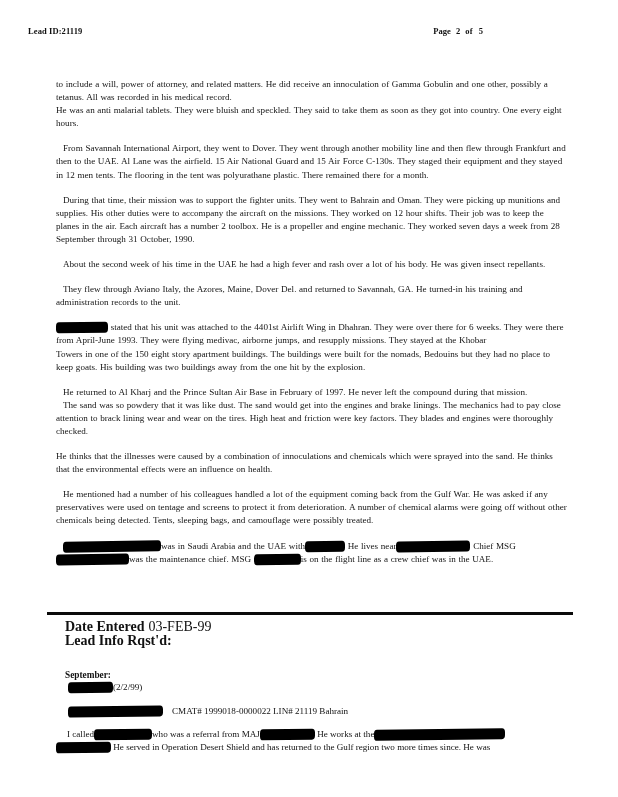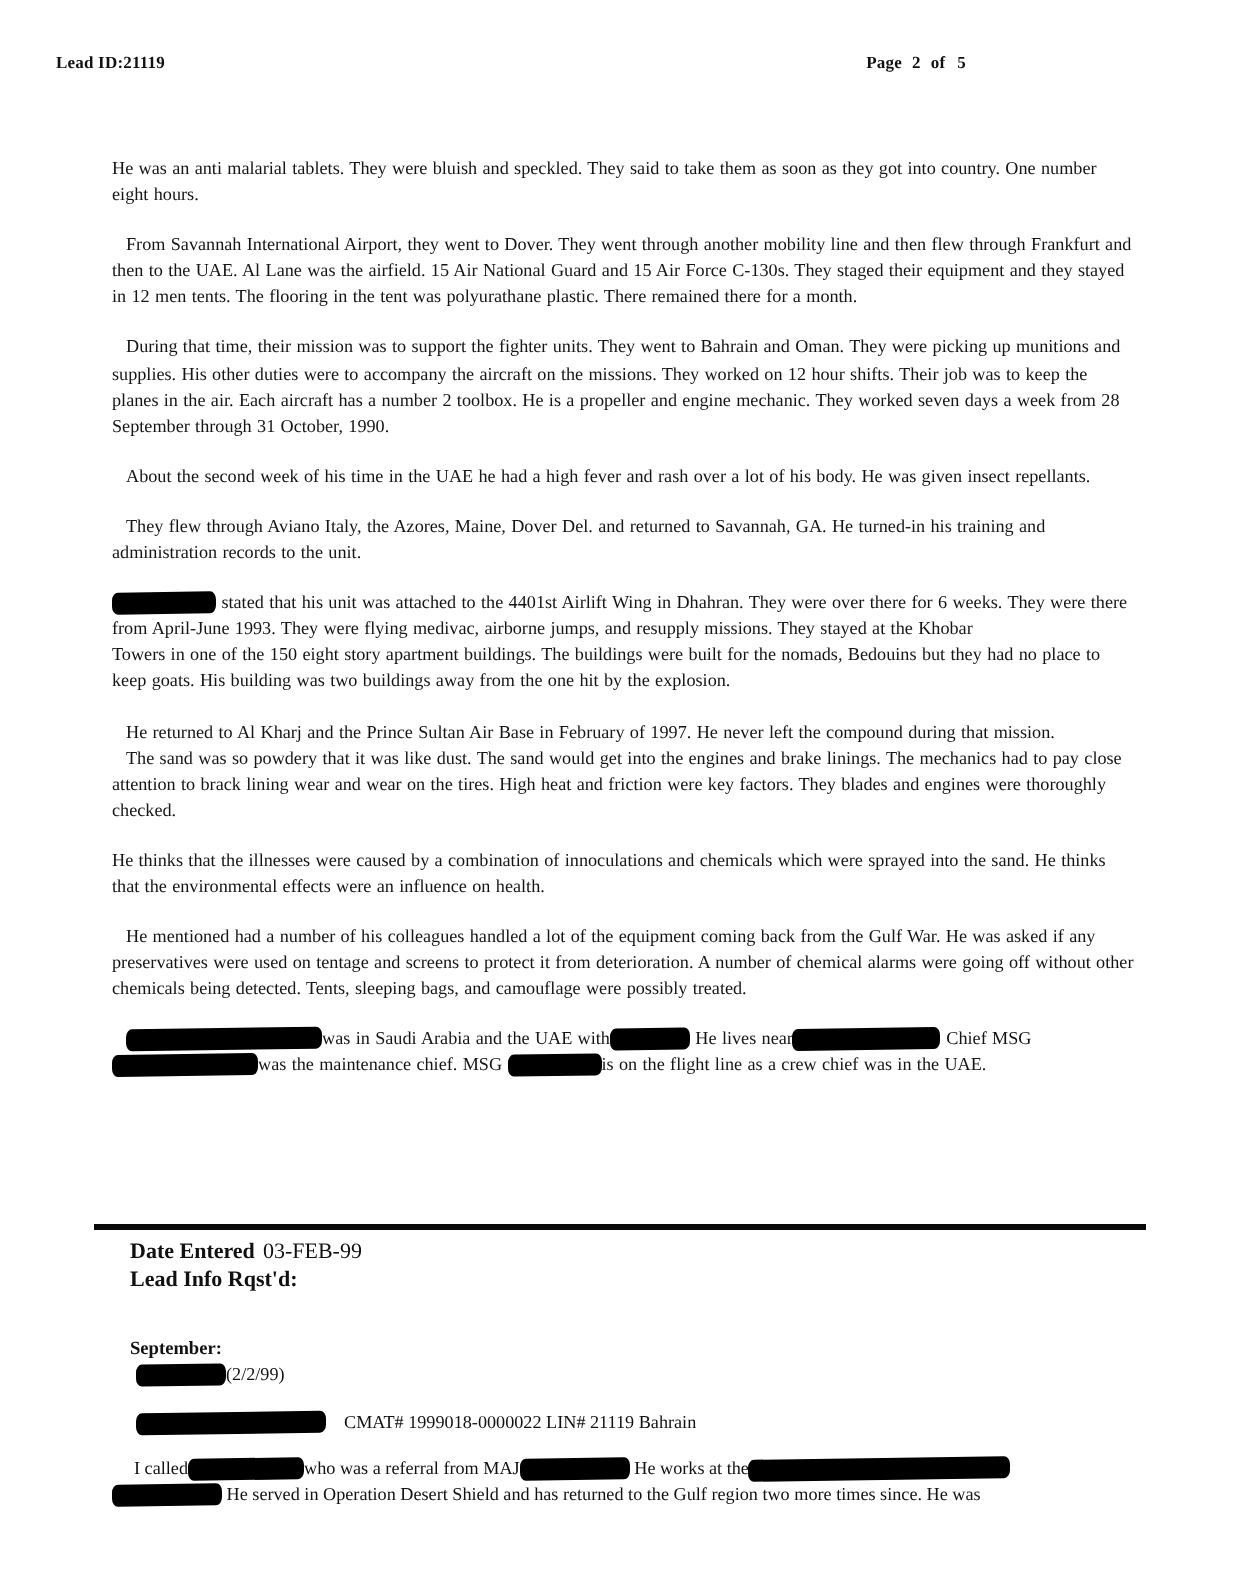--- a/index.html
+++ b/index.html
@@ -97,21 +97,21 @@
     top: 620px;
     width: 520px;
   }
   .ni-title {
     font-size: 9.3px;
     font-weight: bold;
     letter-spacing: 0.2px;
     margin-bottom: 2px;
   }
   .ni-row {
-    font-size: 11px;
+    font-size: 14px;
     margin-left: 9px;
     line-height: 13.5px;
     white-space: nowrap;
   }
   .ni-label { font-weight: bold; }
   .ni-value { font-weight: normal; margin-left: 4px; }
 
   .narrative-block {
     position: absolute;
     left: 56px;
@@ -153,22 +153,23 @@
 
   <div class="page-header">
     <span class="header-lead-id">Lead ID:21119</span>
     <span class="header-page-no">
       <span class="pg-word">Page</span><span class="pg-num">2</span><span class="pg-of">of</span><span>5</span>
     </span>
   </div>
 
   <div class="body-area">
 
-
-    <p class="para">He was an anti malarial tablets.  They were bluish and speckled.  They said to take them as soon as they got into country.  One number eight hours.</p>
+    <p class="para tight">to include a will, power of attorney, and related matters.  He did receive an innoculation of Gamma Gobulin and one other, possibly a tetanus.  All was recorded in his medical record.</p>
+
+    <p class="para">He was an anti malarial tablets.  They were bluish and speckled.  They said to take them as soon as they got into country.  One every eight hours.</p>
 
     <p class="para"><span class="indent"></span><span>From Savannah International Airport, they went to Dover.  They went through another mobility line and then flew through Frankfurt and then to the UAE.  Al Lane was the airfield.  15 Air National Guard and 15 Air Force C-130s.  They staged their equipment and they stayed in 12 men tents.  The flooring in the tent was polyurathane plastic.  There remained there for a month.</span></p>
 
     <p class="para"><span class="indent"></span><span>During that time, their mission was to support the fighter units.  They went to Bahrain and Oman.  They were picking up munitions and supplies.  His other duties were to accompany the aircraft on the missions.  They worked on 12 hour shifts.  Their job was to keep the planes in the air.  Each aircraft has a number 2 toolbox.   He is a propeller and engine mechanic.  They worked seven days a week from 28 September through 31 October, 1990.</span></p>
 
     <p class="para"><span class="indent"></span><span>About the second week of his time in the UAE he had a high fever and rash over a lot of his body.  He was given insect repellants.</span></p>
 
     <p class="para"><span class="indent"></span><span>They flew through Aviano Italy,  the Azores, Maine, Dover Del. and returned to Savannah, GA.  He turned-in his training and administration records to the unit.</span></p>
 
     <p class="para tight"><span class="redact tall skew" style="width:52px"></span> <span>stated that his unit was attached to the 4401st Airlift Wing in Dhahran.  They were over there for 6 weeks. They were there from April-June 1993.  They were flying medivac, airborne jumps, and resupply missions.  They stayed at the Khobar</span></p>

